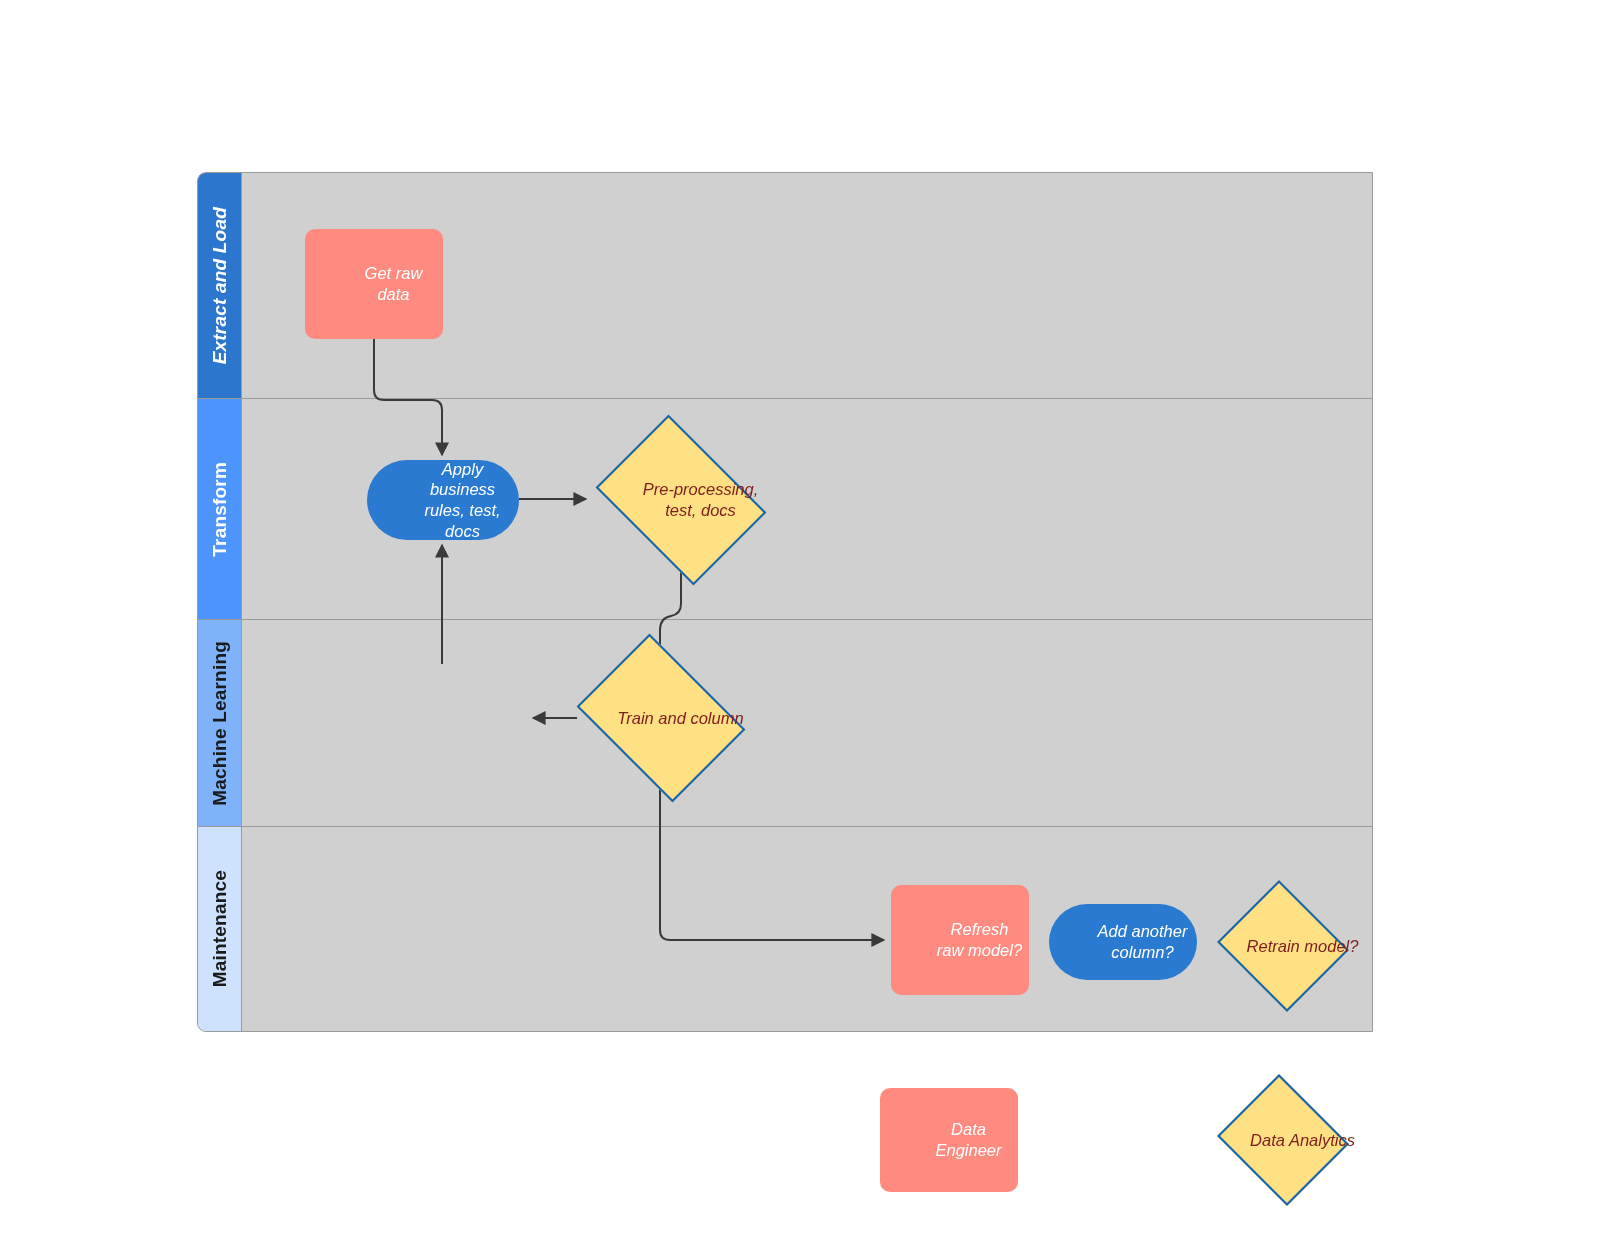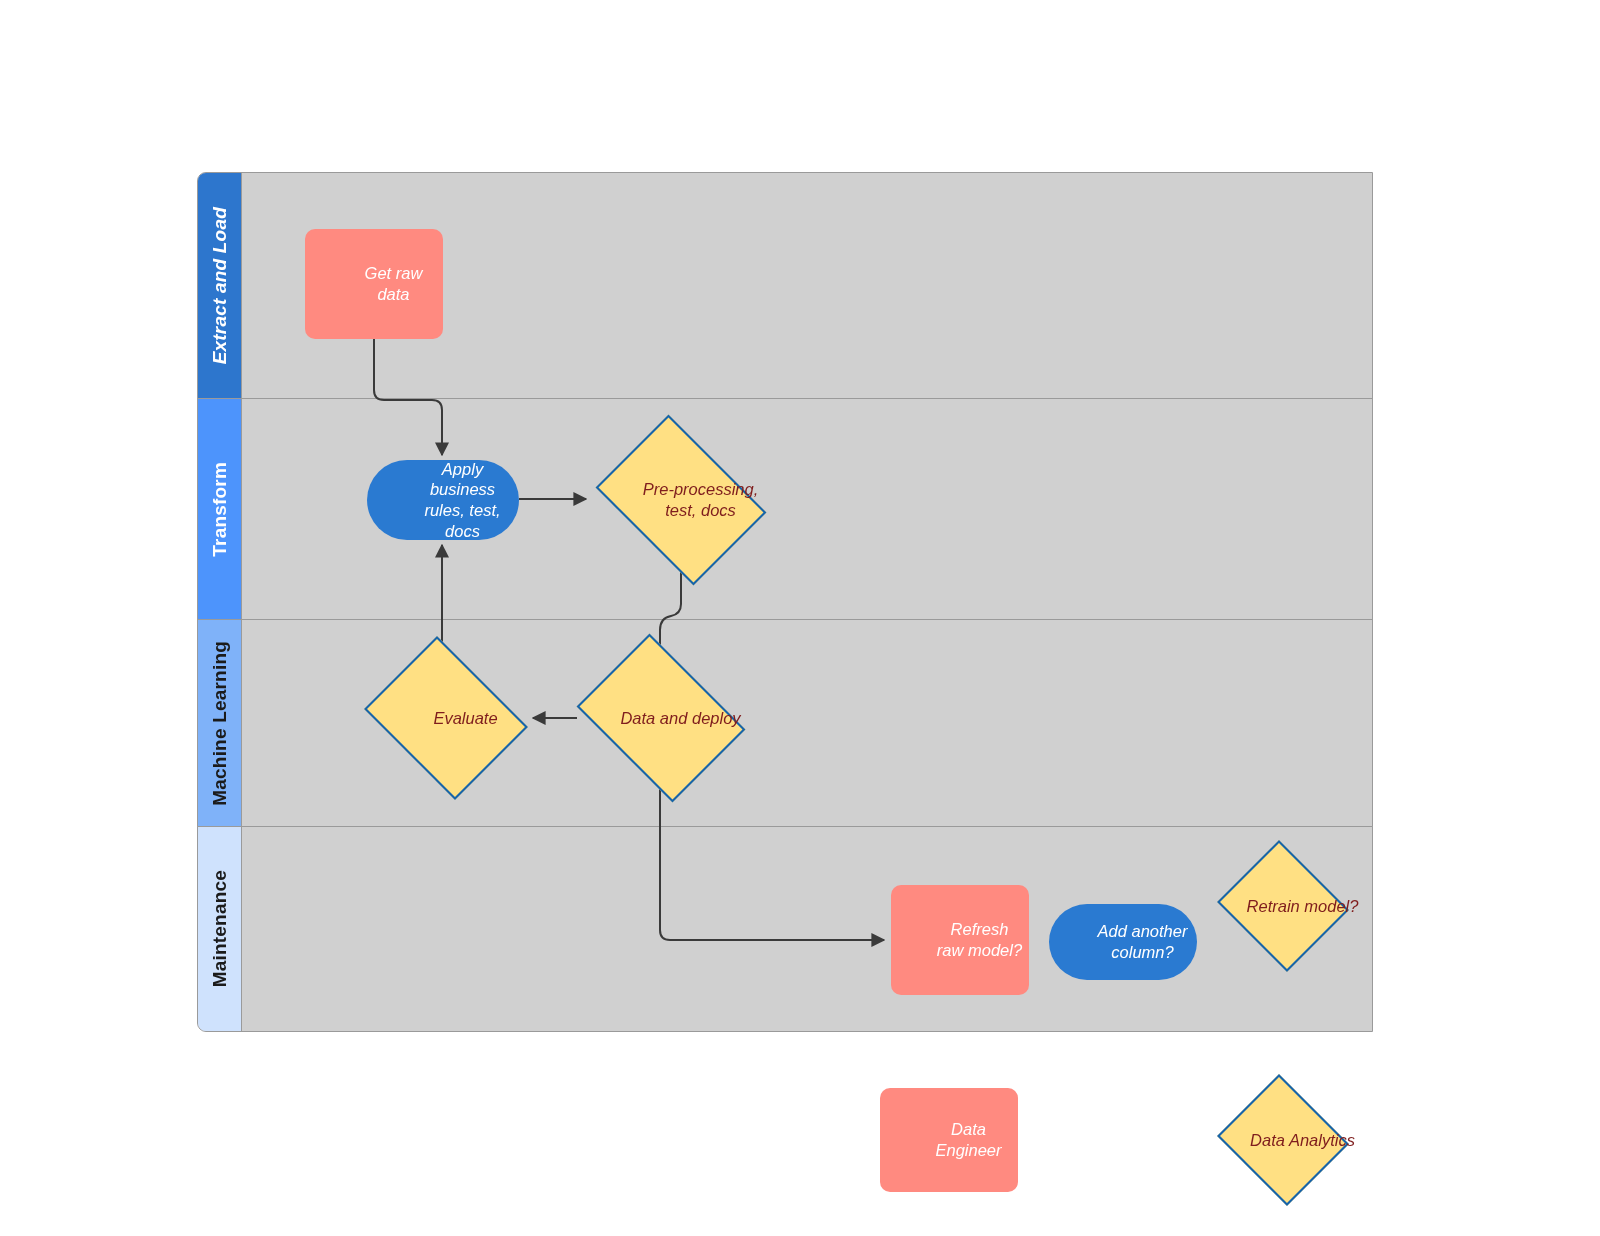--- a/index.html
+++ b/index.html
@@ -218,39 +218,35 @@
 
   <div class="node shape-stadium" style="left:367px; top:460px; width:152px; height:80px;">
     <span class="node-label">Apply business rules, test, docs</span>
   </div>
 
   <div class="node shape-diamond wrap" style="left:583px; top:427px; width:196px; height:146px;">
     <span class="diamond-bg"></span>
     <span class="node-label">Pre-processing, test, docs</span>
   </div>
 
-  <div class="node shape-diamond" style="left:355px; top:645px; width:182px; height:146px;">
-    <span class="diamond-bg"></span>
-    <span class="node-label">Evaluate</span>
-  </div>
 
   <div class="node shape-diamond" style="left:565px; top:645px; width:192px; height:146px;">
     <span class="diamond-bg"></span>
-    <span class="node-label">Data and deploy</span>
+    <span class="node-label">Train and column</span>
   </div>
 
   <div class="node shape-rect" style="left:891px; top:885px; width:138px; height:110px;">
     <span class="node-label">Refresh raw model?</span>
   </div>
 
   <div class="node shape-stadium" style="left:1049px; top:904px; width:148px; height:76px;">
     <span class="node-label">Add another column?</span>
   </div>
 
-  <div class="node shape-diamond" style="left:1213px; top:844px; width:140px; height:124px;">
+  <div class="node shape-diamond" style="left:1213px; top:884px; width:140px; height:124px;">
     <span class="diamond-bg"></span>
     <span class="node-label">Retrain model?</span>
   </div>
 
   <div class="legend">
 
     <div class="node shape-rect" style="left:2px; top:0px; width:138px; height:104px;">
       <span class="node-label">Data Engineer</span>
     </div>
 

